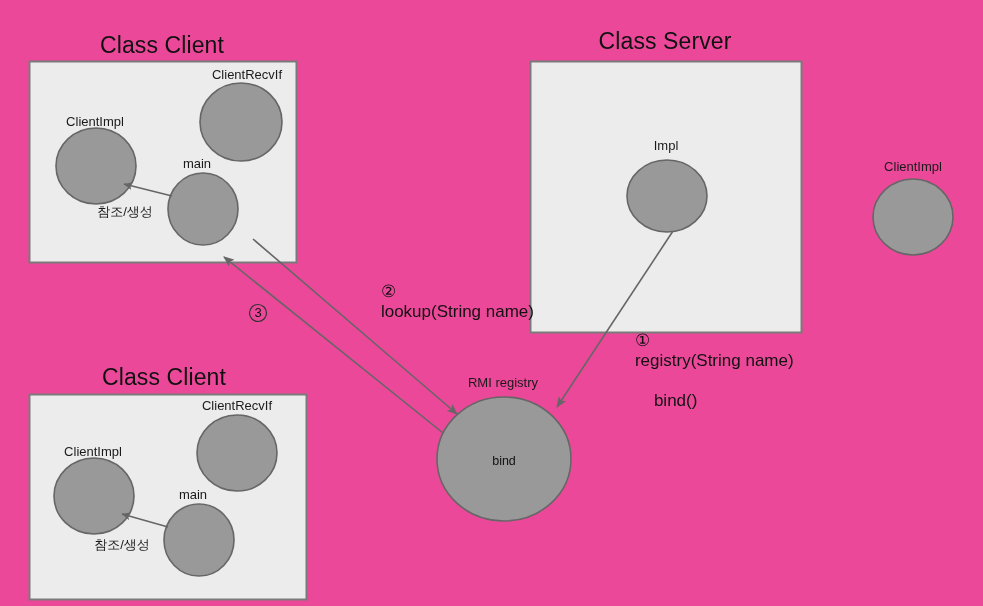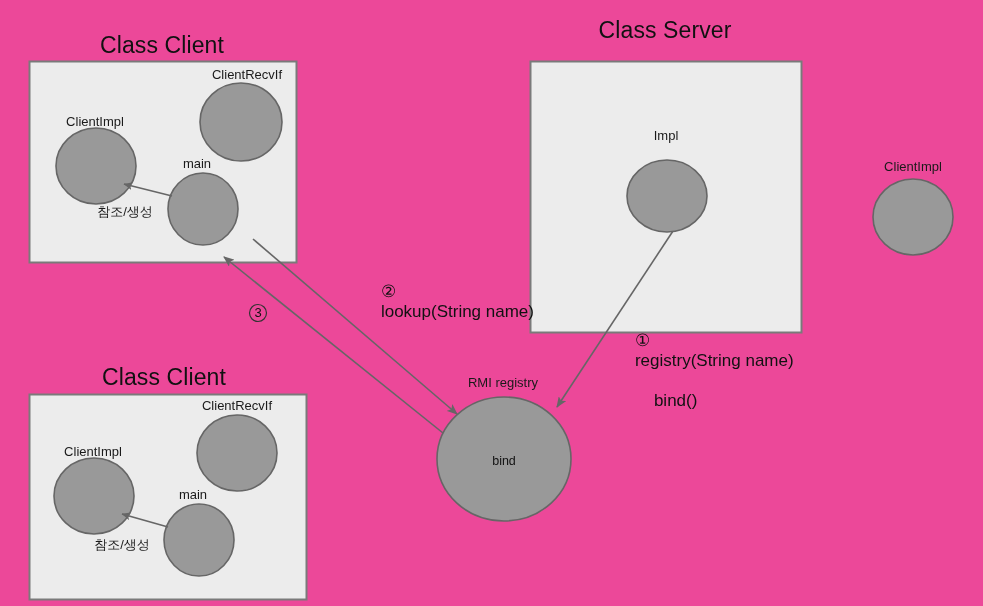--- a/index.html
+++ b/index.html
@@ -107,30 +107,30 @@
     <ellipse cx="237" cy="453" rx="40" ry="38" fill="#999999" stroke="#666666" stroke-width="1.6"></ellipse>
     <ellipse cx="199" cy="540" rx="35" ry="36" fill="#999999" stroke="#666666" stroke-width="1.6"></ellipse>
 
     <line x1="168" y1="527" x2="122" y2="514" stroke="#666666" stroke-width="1.6" marker-end="url(#arrowhead-sm)"></line>
 
     <circle cx="258" cy="313" r="8.5" fill="none" stroke="#333333" stroke-width="1.2"></circle>
   </svg>
 
   <div class="lbl title-lbl" style="left:162px; top:46px;">Class Client</div>
 
-  <div class="lbl title-lbl" style="left:665px; top:31px;">Class Server</div>
+  <div class="lbl title-lbl" style="left:665px; top:42px;">Class Server</div>
 
   <div class="lbl title-lbl" style="left:164px; top:378px;">Class Client</div>
 
   <div class="lbl node-lbl" style="left:95px; top:122px;">ClientImpl</div>
   <div class="lbl node-lbl" style="left:247px; top:75px;">ClientRecvIf</div>
   <div class="lbl node-lbl" style="left:197px; top:164px;">main</div>
   <div class="lbl ko-lbl" style="left:125px; top:212px;">참조/생성</div>
 
-  <div class="lbl node-lbl" style="left:666px; top:136px;">Impl</div>
+  <div class="lbl node-lbl" style="left:666px; top:146px;">Impl</div>
 
   <div class="lbl node-lbl" style="left:913px; top:167px;">ClientImpl</div>
 
   <div class="lbl node-lbl" style="left:503px; top:383px;">RMI registry</div>
   <div class="lbl inner-lbl" style="left:504px; top:461px;">bind</div>
 
   <div class="lbl node-lbl" style="left:93px; top:452px;">ClientImpl</div>
   <div class="lbl node-lbl" style="left:237px; top:406px;">ClientRecvIf</div>
   <div class="lbl node-lbl" style="left:193px; top:495px;">main</div>
   <div class="lbl ko-lbl" style="left:122px; top:545px;">참조/생성</div>

